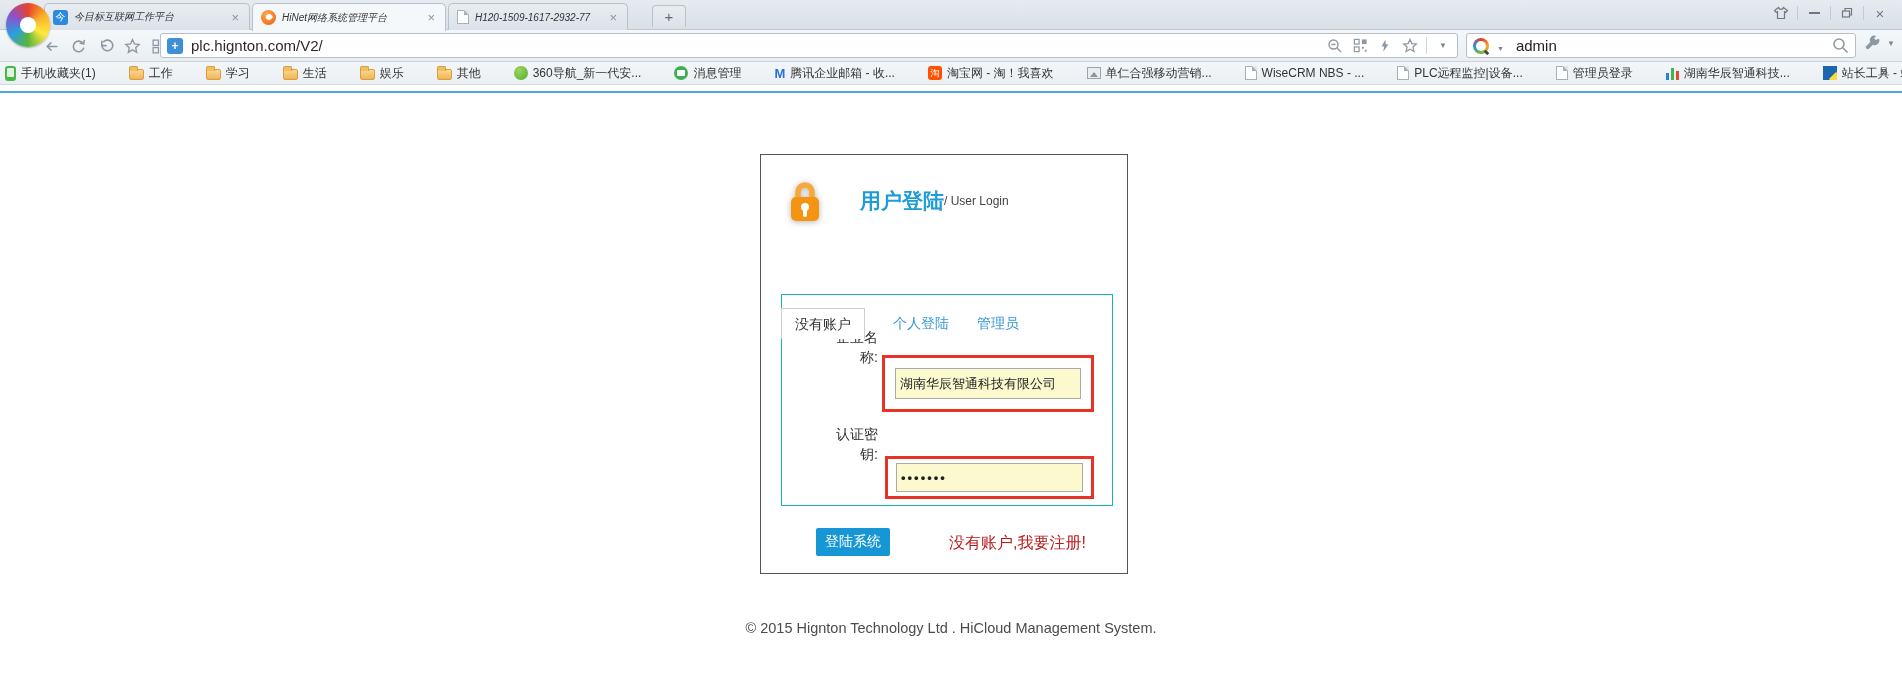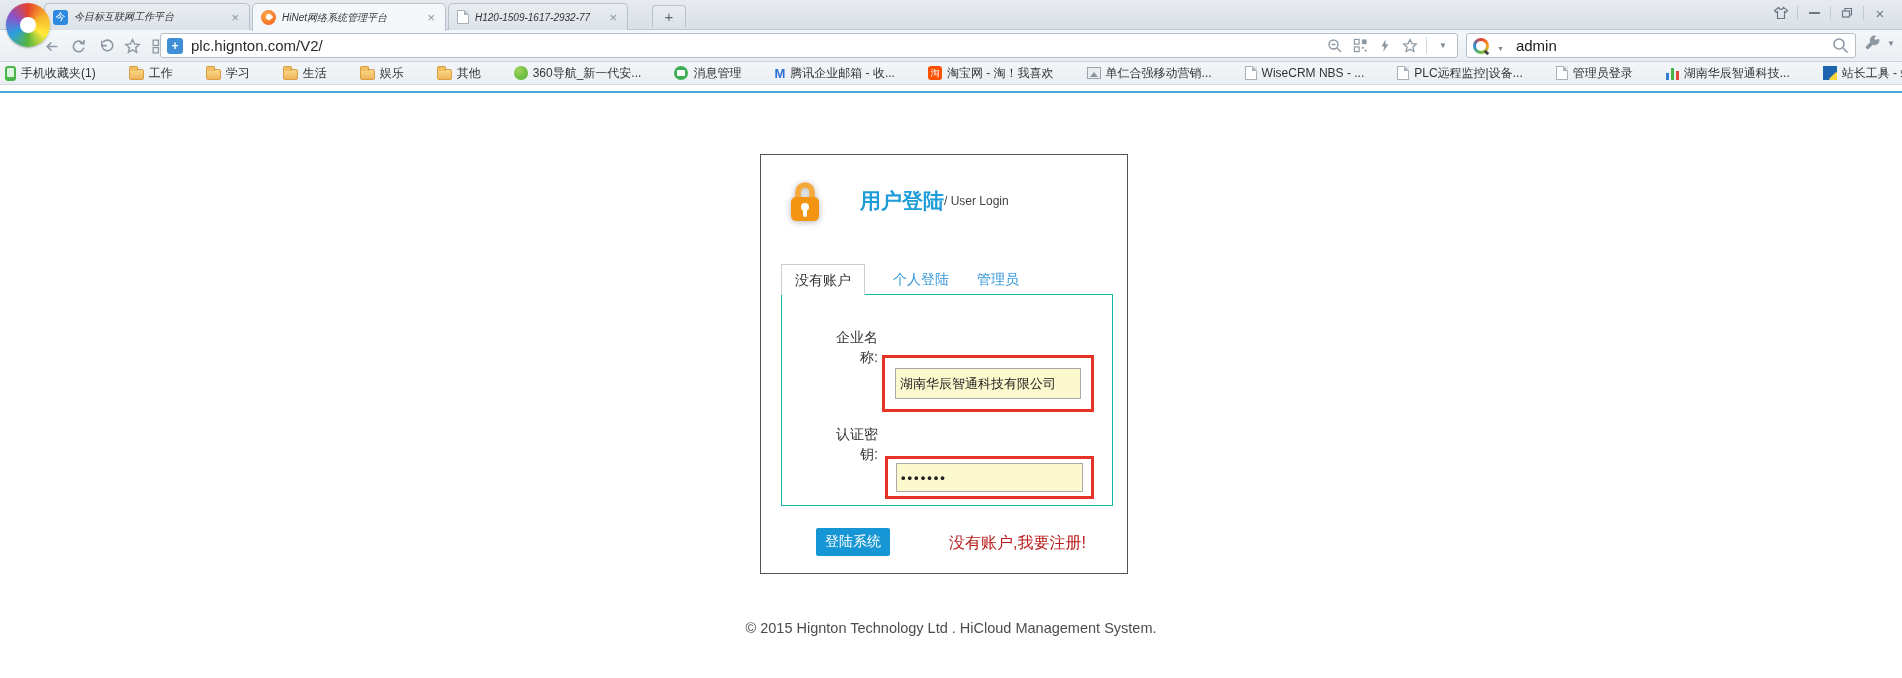--- a/index.html
+++ b/index.html
@@ -98,21 +98,21 @@
   .blueline{position:absolute;left:0;top:6px;width:1902px;height:2px;background:#4ba6dd;}
 
   .loginbox{position:absolute;left:760px;top:69px;width:368px;height:420px;background:#fff;border:1px solid #4d545a;}
   .lockicon{position:absolute;left:24px;top:22px;filter:drop-shadow(0 1px 3px rgba(0,0,0,.3));}
   .ltitle{position:absolute;left:76px;top:32px;display:flex;align-items:center;margin-left:23px;}
   .tzh{font-size:21px;font-weight:bold;color:#1e9cd7;}
   .ten{font-size:12px;color:#444;}
   .ltabs{position:absolute;left:20px;top:109px;display:flex;align-items:flex-end;}
   .ltab-active{width:84px;height:31px;line-height:30px;text-align:center;font-size:14px;color:#333;
     background:#fff;border:1px solid #c9ced3;border-bottom:none;position:relative;z-index:2;}
-  .ltab{font-size:14px;color:#3697d9;line-height:31px;margin-left:28px;cursor:pointer;}
+  .ltab{font-size:14px;color:#3697d9;line-height:31px;margin-left:28px;cursor:pointer;margin-top:44px;}
   .panel{position:absolute;left:20px;top:139px;width:332px;height:212px;border:1px solid #14b8a6;z-index:1;}
   .flabel{position:absolute;width:50px;text-align:right;font-size:14px;color:#333;line-height:20px;}
   .redbox{position:absolute;border:3px solid #e73227;background:#fff;}
   .rb1{left:100px;top:60px;padding:10px;}
   .rb2{left:103px;top:161px;padding:4px 8px;}
   .field-input{display:block;background:#fbf9cd;border:1px solid #a9a9a9;font-size:13px;color:#222;
     padding:0 4px;font-family:"Liberation Sans","DejaVu Sans",sans-serif;}
   .in1{width:186px;height:31px;}
   .in2{width:187px;height:29px;font-size:13px;font-weight:bold;letter-spacing:2px;}
   .loginbtn{position:absolute;left:55px;top:373px;width:74px;height:28px;background:#1796d5;color:#fff;

